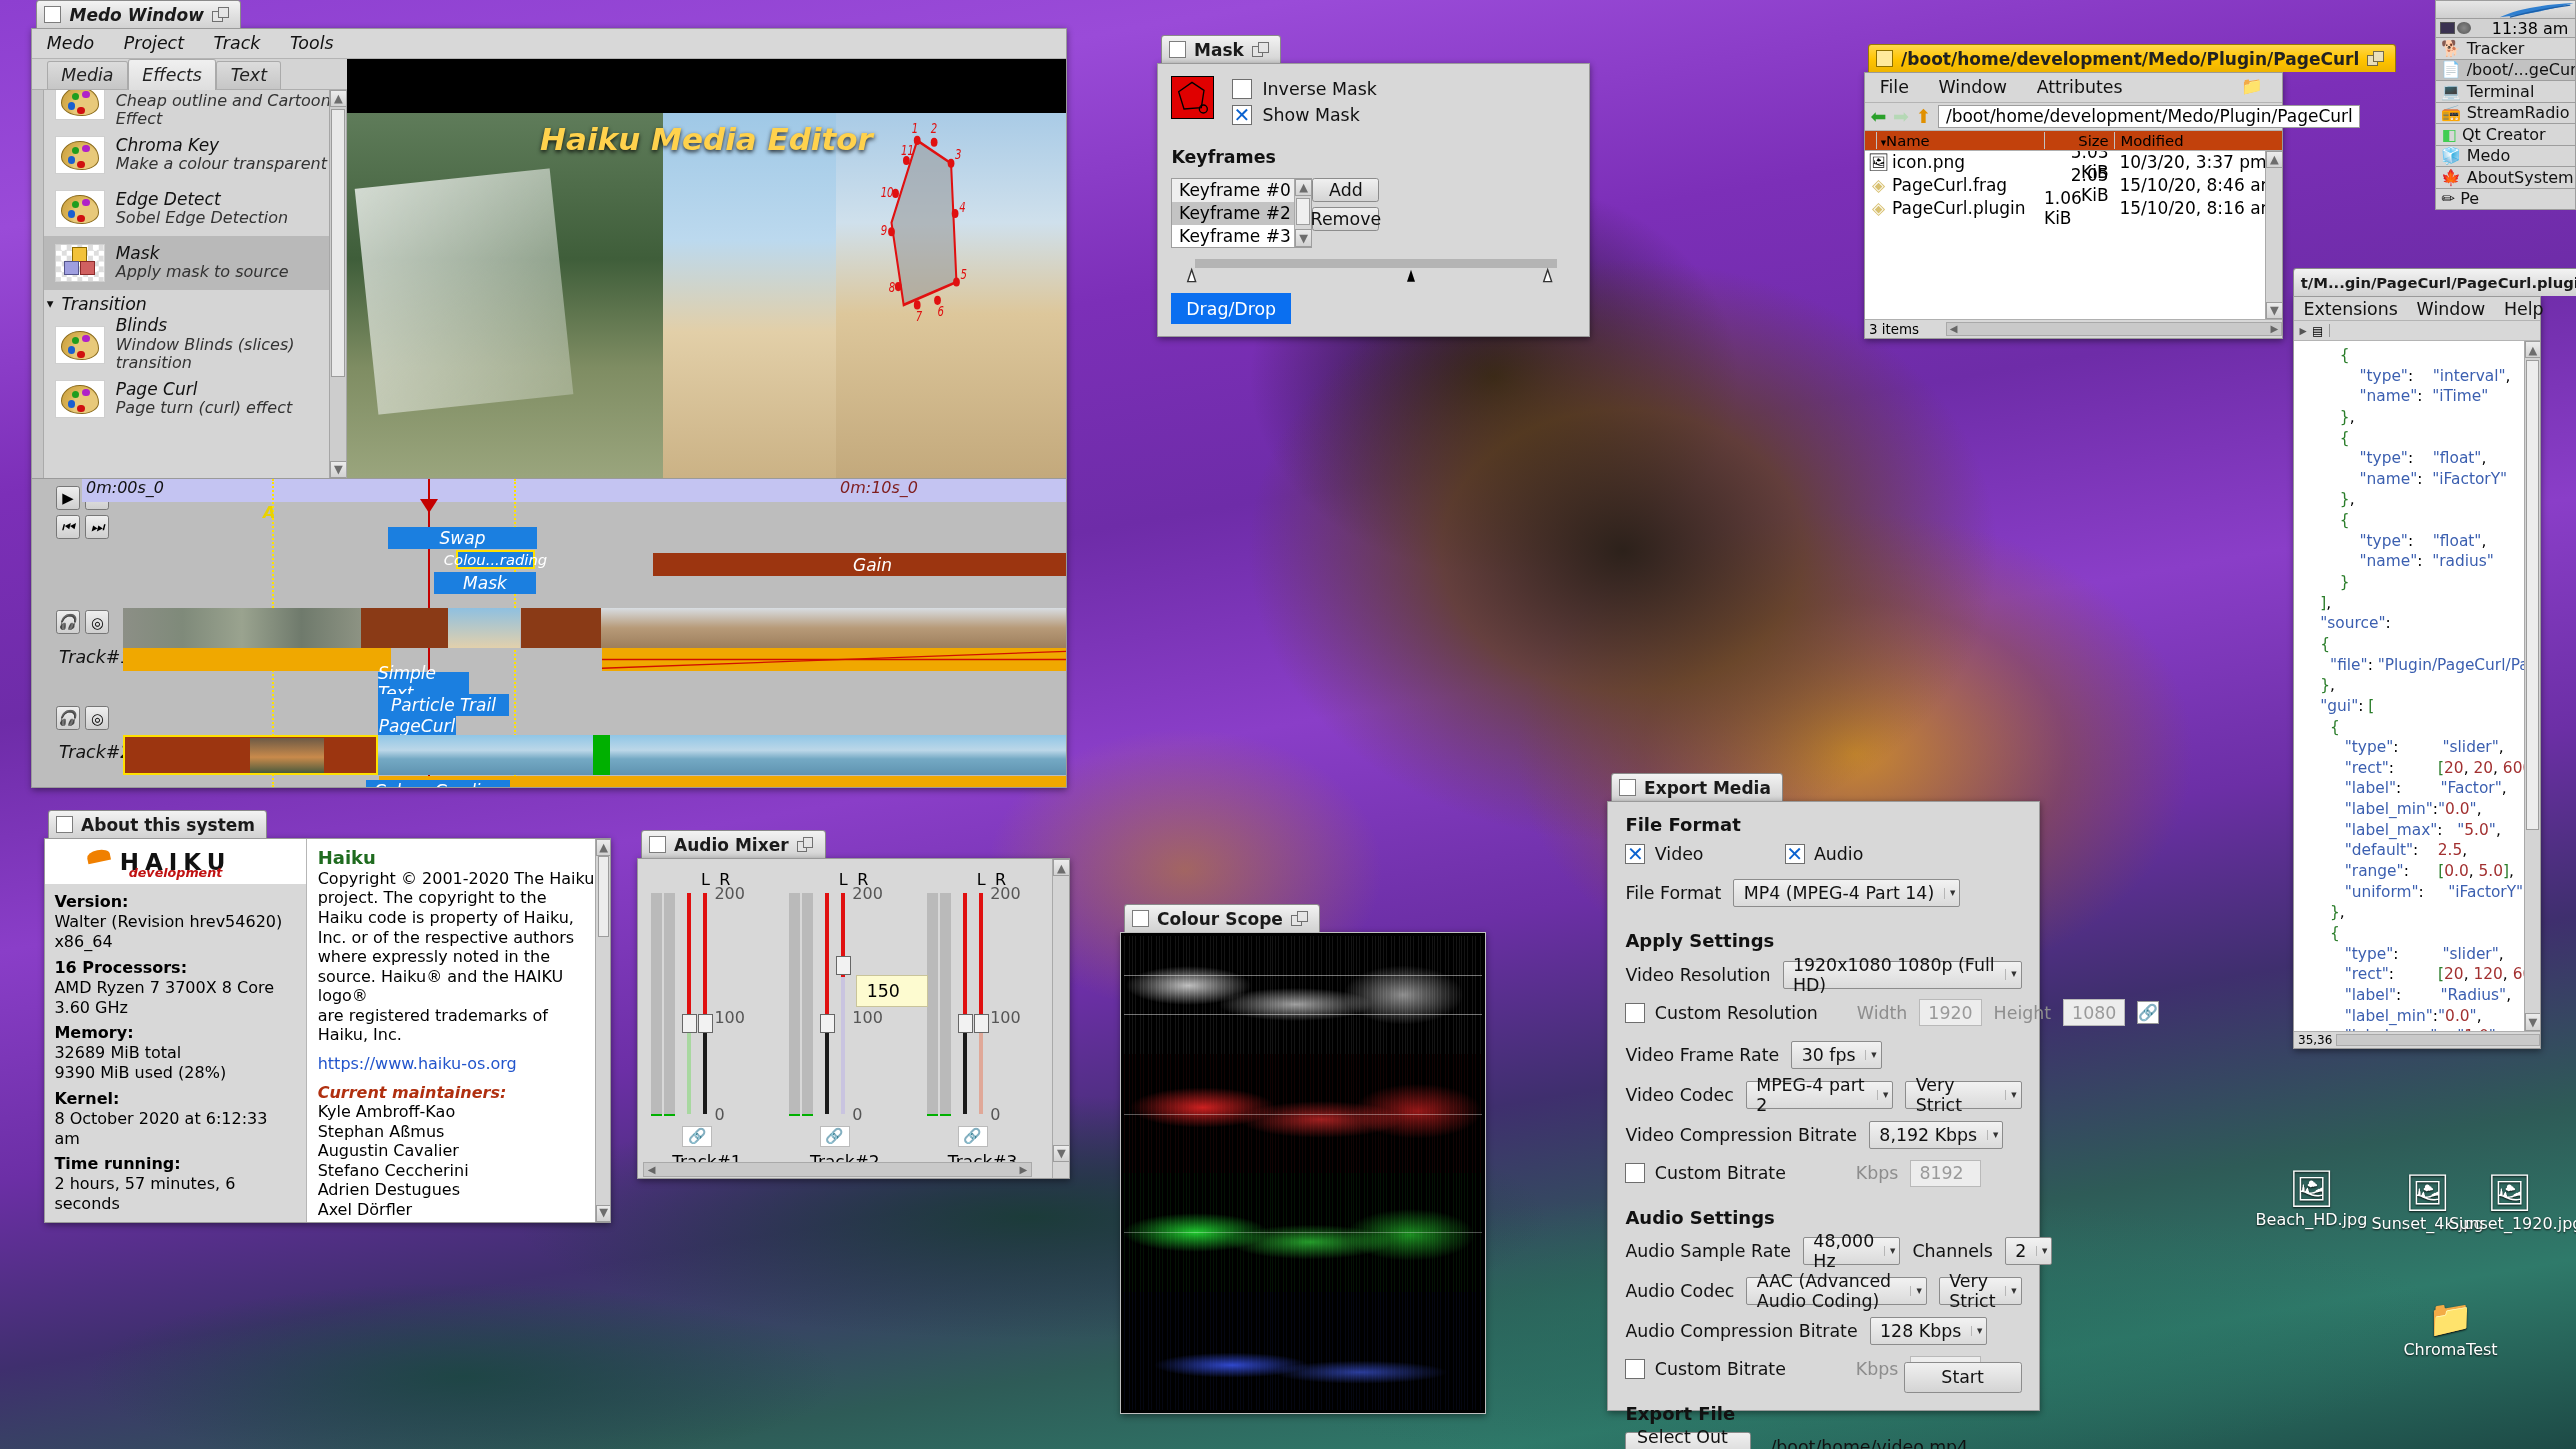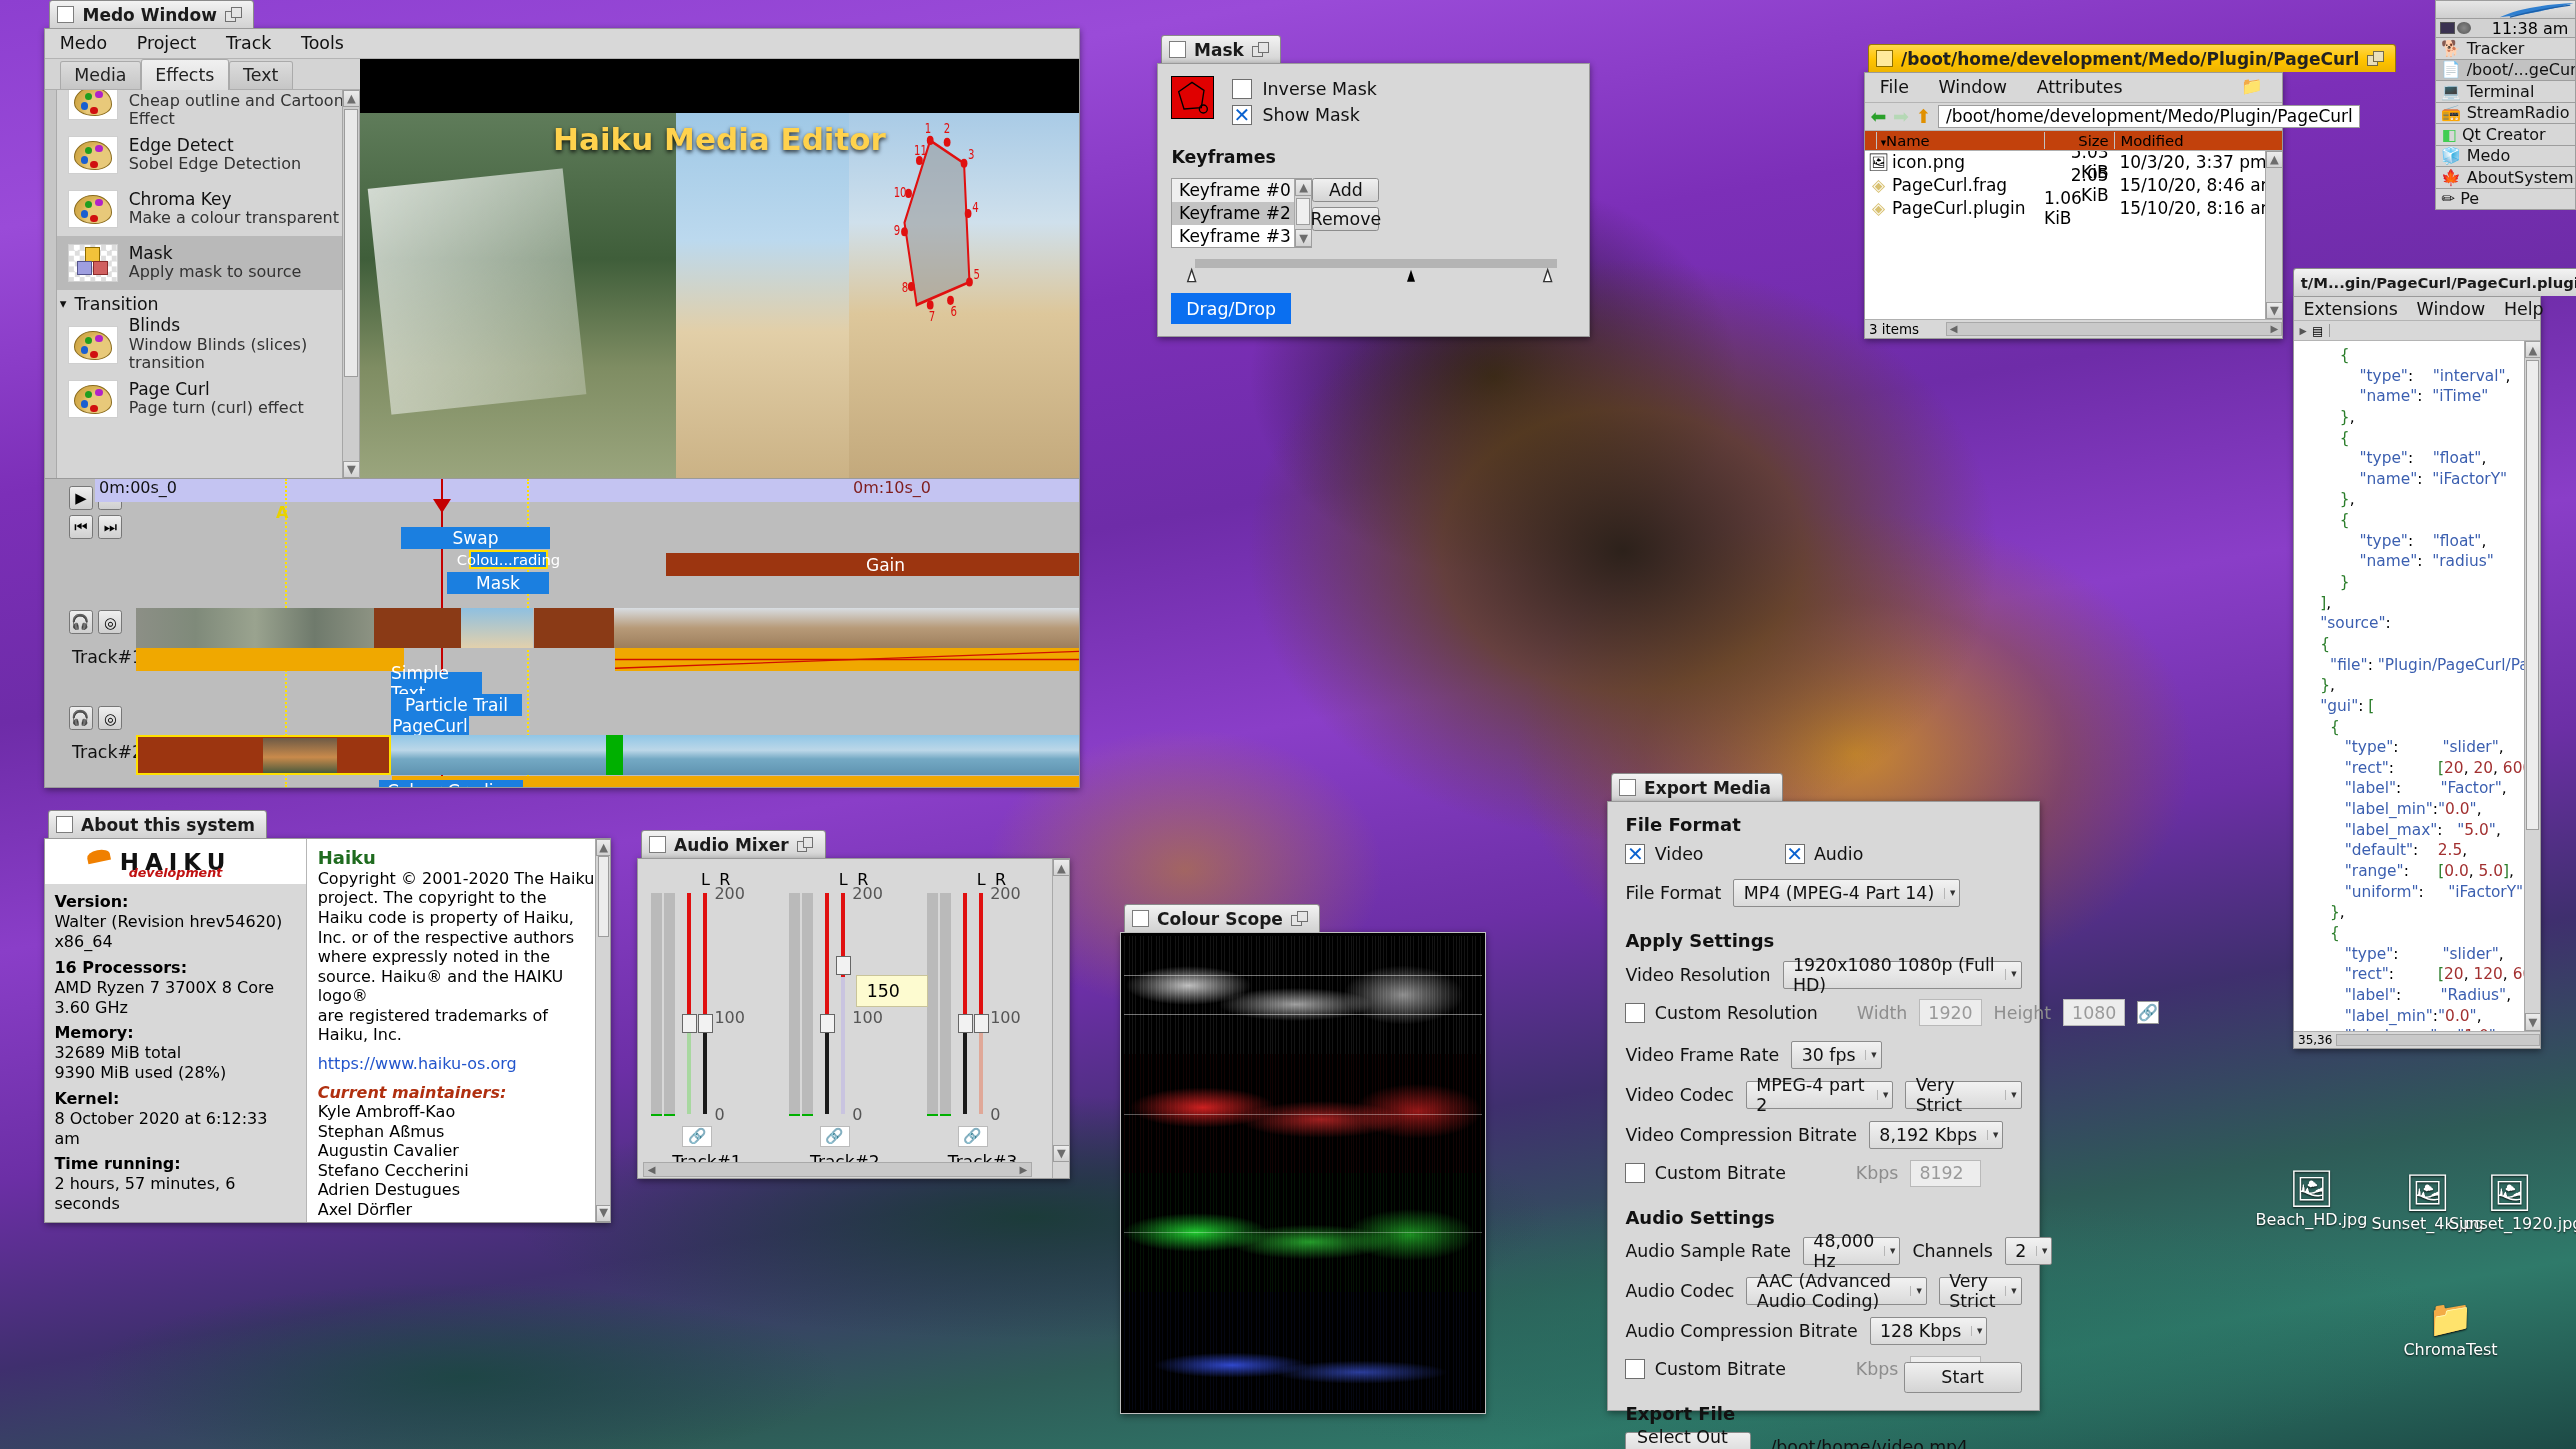--- a/index.html
+++ b/index.html
@@ -88,21 +88,21 @@
     display:flex; align-items:center; padding:0 8px;
     font-size:17.4px; color:#9a9a9a;
   }
   .lbl{ font-size:17.4px; color:#111; white-space:nowrap;}
   .lbl.dim{ color:#8d8d8d;}
   .bold{ font-weight:bold;}
   .arrowbtn{ width:17.4px; height:17.4px; background:linear-gradient(180deg,#ececec,#d2d2d2); border:0.7px solid #9d9d9d;
              display:flex;align-items:center;justify-content:center;font-size:11.4px;color:#6d6d6d;}
 
   
-  #medo{ left:44px; top:0; width:1036px; height:788px; }
+  #medo{ left:31px; top:0; width:1036px; height:788px;font-style:italic; }
   #medo .winbody{ width:100%; height:760px; border-top:0.7px solid #9a9a9a; display:flex; flex-direction:column;}
   .medo-tabs{ display:flex; height:31px; background:#d4d4d4; border-bottom:0.7px solid #aeaeae; padding-left:14.8px;}
   .medo-tabs > div{
      padding:0 13.4px; display:flex;align-items:center; font-size:17.4px;
      background:linear-gradient(180deg,#dcdcdc,#c6c6c6); border:0.7px solid #aaa; border-bottom:none;
      margin-top:2.7px; border-radius:2.7px 2.7px 0 0; color:#222;
   }
   .medo-tabs > div.sel{ background:linear-gradient(180deg,#f0f0f0,#dedede); margin-top:0; height:31px;}
   .medo-split{ display:flex; flex:1; min-height:0;}
   .fxlist{ width:315px; background:#d5d5d5; border-right:0.7px solid #a8a8a8; overflow:hidden; position:relative;}
@@ -286,37 +286,37 @@
           <div class="fxrow">
             <div class="fxicon">
               <div class="palette">
                   <i style="left:9.4px;top:5.4px;background:#1f9e1f;"></i>
                   <i style="left:20px;top:3.4px;background:#b022c8;"></i>
                   <i style="left:5.4px;top:14.8px;background:#1a5fd0;"></i>
                   <i style="left:14.8px;top:19px;background:#d01010;"></i>
                 </div>
             </div>
             <div>
-              <div class="fxtitle">Edge Detect</div>
-              <div class="fxsub">Sobel Edge Detection</div>
+              <div class="fxtitle">Chroma Key</div>
+              <div class="fxsub">Make a colour transparent</div>
             </div>
           </div>
 
           <div class="fxrow">
             <div class="fxicon">
               <div class="palette">
                   <i style="left:9.4px;top:5.4px;background:#1f9e1f;"></i>
                   <i style="left:20px;top:3.4px;background:#b022c8;"></i>
                   <i style="left:5.4px;top:14.8px;background:#1a5fd0;"></i>
                   <i style="left:14.8px;top:19px;background:#d01010;"></i>
                 </div>
             </div>
             <div>
-              <div class="fxtitle">Chroma Key</div>
-              <div class="fxsub">Make a colour transparent</div>
+              <div class="fxtitle">Edge Detect</div>
+              <div class="fxsub">Sobel Edge Detection</div>
             </div>
           </div>
 
           <div class="fxrow sel">
             <div class="fxicon" style="background:repeating-conic-gradient(#fff 0 25%, #ddd 0 50%) 0 0/10.7px 10.7px;">
               <div style="position:absolute;left:16px;top:2.7px;width:14.8px;height:14.8px;background:#f2c23a;border:1.3px solid #8d6a00;"></div>
               <div style="position:absolute;left:8px;top:16px;width:14.8px;height:14.8px;background:#9f9fe0;border:1.3px solid #54548c;"></div>
               <div style="position:absolute;left:24px;top:16px;width:14.8px;height:14.8px;background:#d06060;border:1.3px solid #8a2a2a;"></div>
             </div>
             <div>

